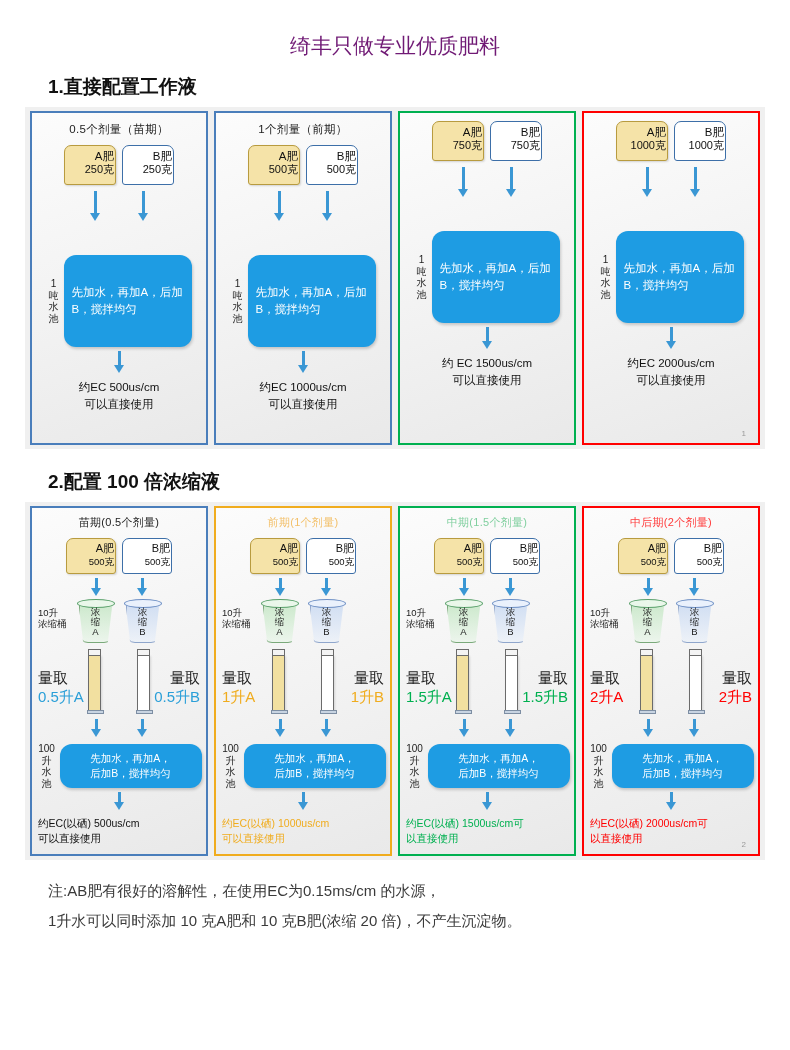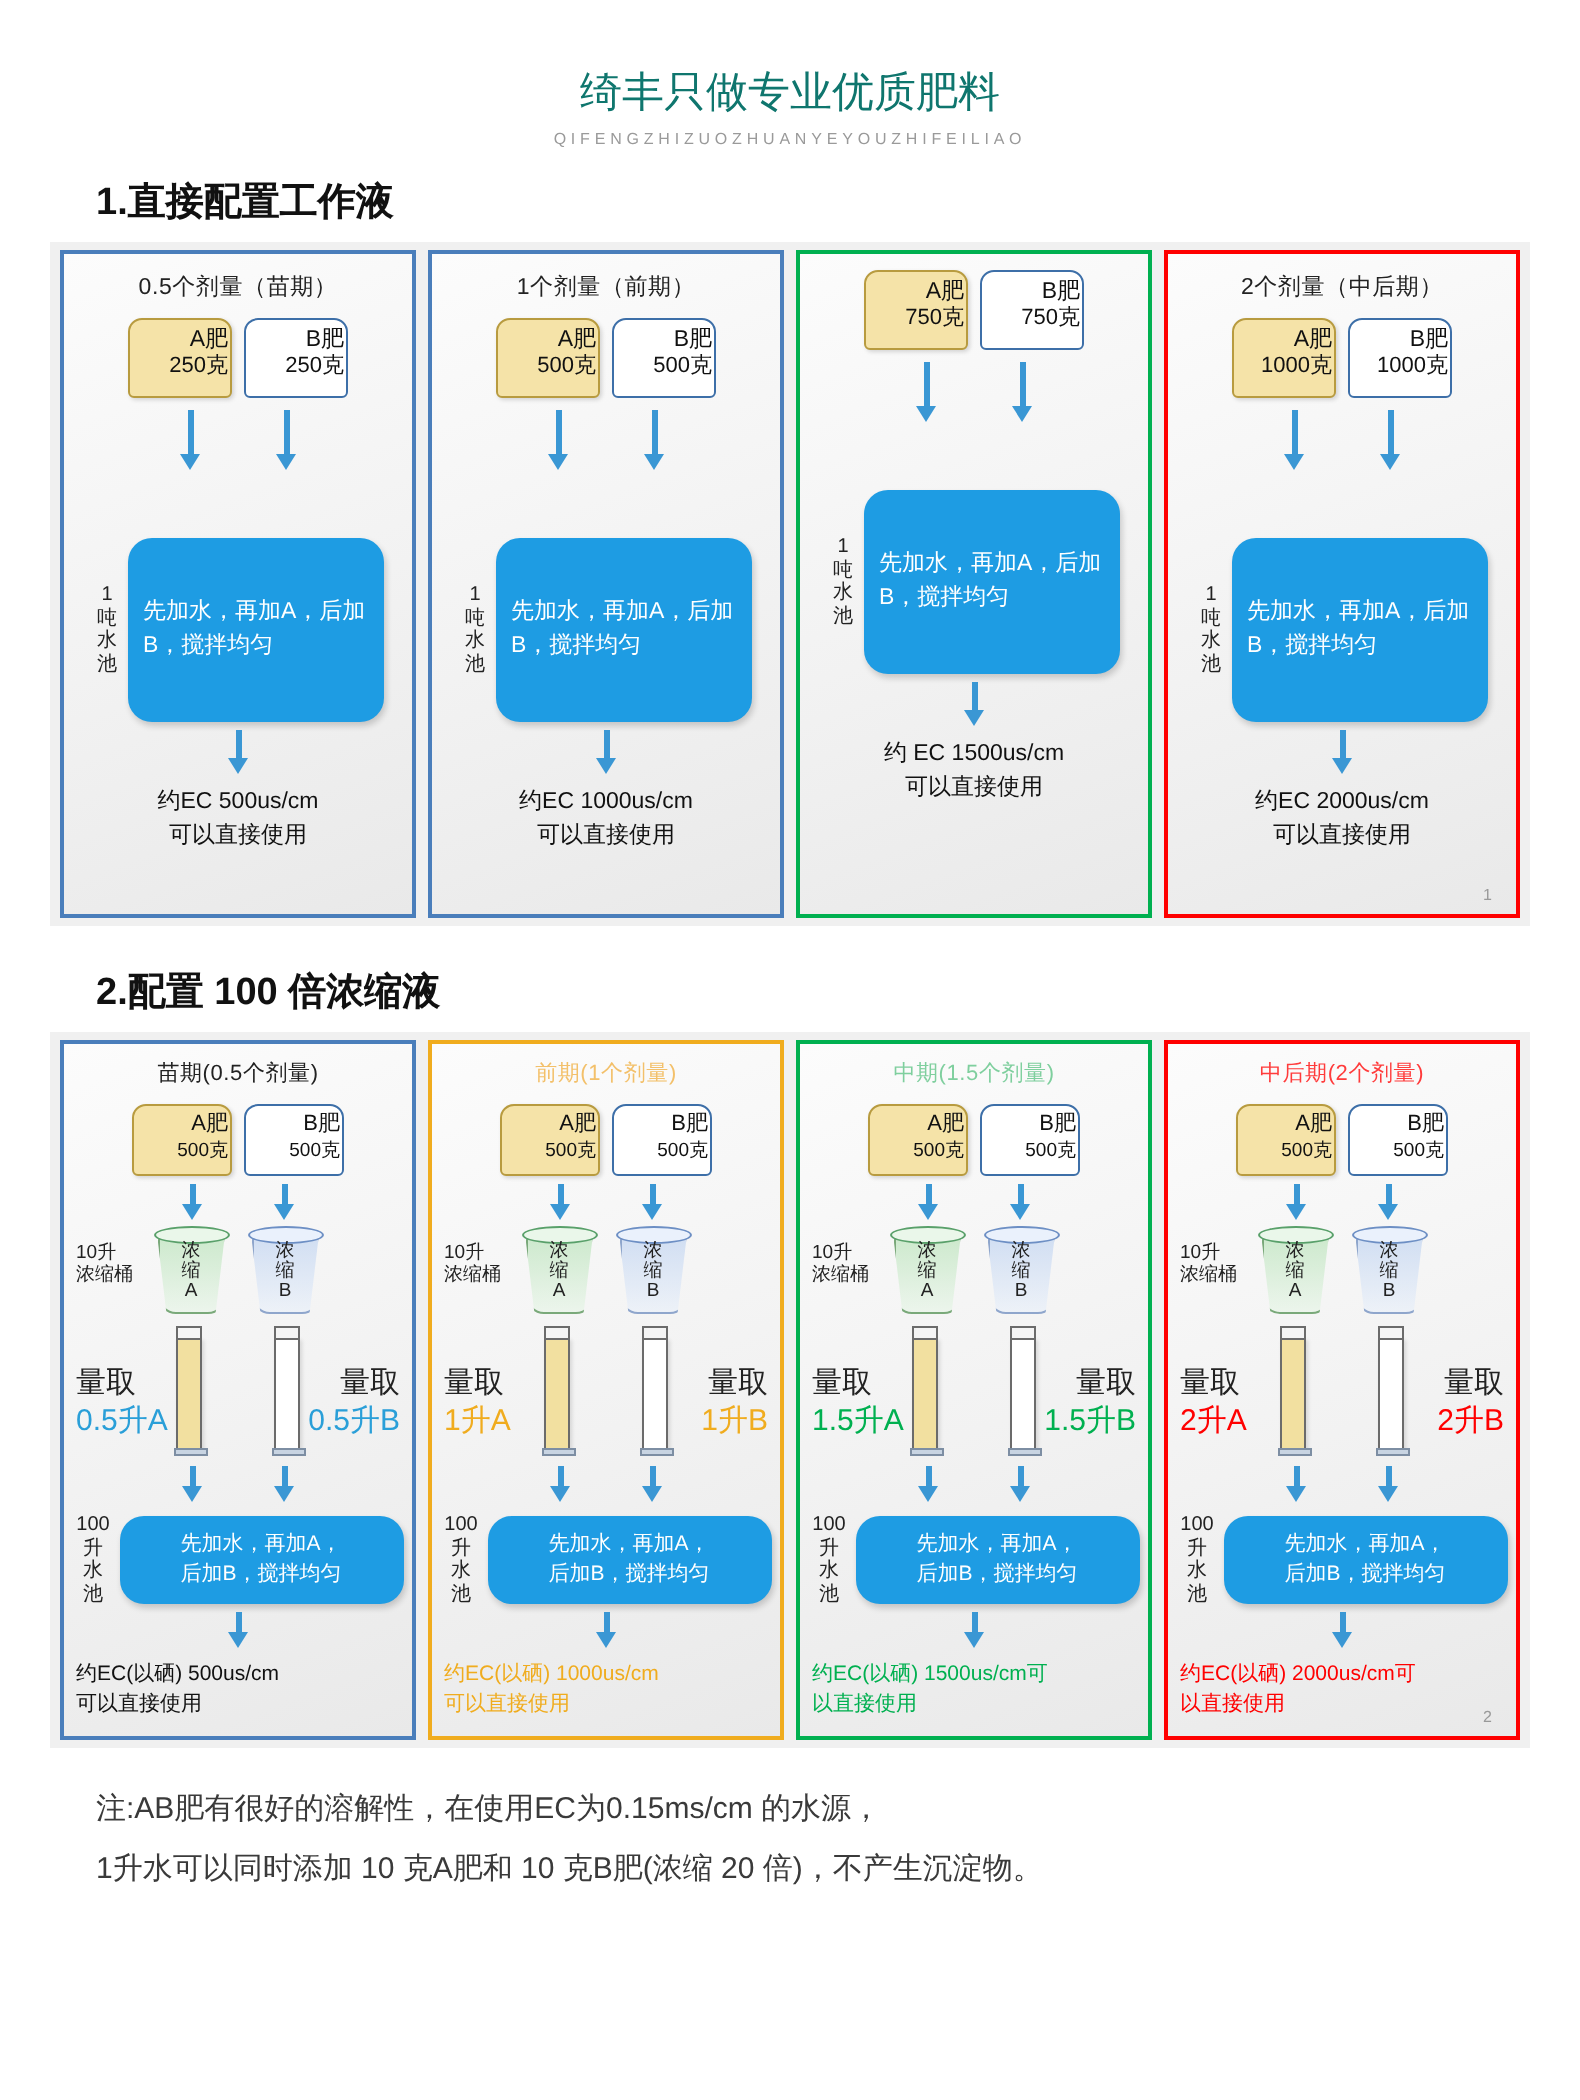--- a/index.html
+++ b/index.html
@@ -12,21 +12,21 @@
     overflow: hidden;
   }
 
   
   .page-header { text-align: center; padding-top: 22px; }
   .main-title {
     font-size: 40px; font-weight: 900; letter-spacing: 1px;
     color: #111; line-height: 1.1;
   }
   .sub-title {
-    font-size: 21px; color: #0f766e; margin-top: 10px; font-weight: 400;
+    font-size: 21px; color: #701a75; margin-top: 10px; font-weight: 400;
   }
   .pinyin {
     font-size: 8px; color: #9a9a9a; letter-spacing: 2.4px; margin-top: 5px;
   }
 
   
   .section-heading {
     font-size: 19px; font-weight: 900; color: #111;
     margin: 14px 0 7px 48px;
   }
@@ -191,21 +191,20 @@
   .footer-note {
     margin: 16px 0 0 48px;
     font-size: 15px; color: #3a3a3a; line-height: 2.0;
   }
 </style>
 </head>
 <body>
 
 <div class="page-header">
   <div class="sub-title">绮丰只做专业优质肥料</div>
-  <div class="pinyin">QIFENGZHIZUOZHUANYEYOUZHIFEILIAO</div>
 </div>
 
 <div class="section-heading">1.直接配置工作液</div>
 
 <div class="strip" id="strip1">
     <div class="panel s1" style="border-color: rgb(74, 126, 187);">
       <div class="panel-title">0.5个剂量（苗期）</div>
       <div class="fert-row">
         <div class="fert-box a">A肥<div class="amt">250克</div></div>
         <div class="fert-box b">B肥<div class="amt">250克</div></div>
@@ -296,21 +295,20 @@
       </div>
       <div style="display:flex;justify-content:center;margin-top:4px">
         <div class="arrow-wrap">
           <div class="arrow-stem" style="height:14px"></div>
           <div class="arrow-down"></div>
         </div>
       </div>
       <div class="ec-text">约 EC 1500us/cm<br>可以直接使用</div>
     </div>
     <div class="panel s1" style="border-color: rgb(255, 0, 0);">
-      <div class="panel-title">2个剂量（中后期）</div>
       <div class="fert-row">
         <div class="fert-box a">A肥<div class="amt">1000克</div></div>
         <div class="fert-box b">B肥<div class="amt">1000克</div></div>
       </div>
       <div class="arrow-row">
         <div class="arrow-wrap">
           <div class="arrow-stem" style="height:22px"></div>
           <div class="arrow-down"></div>
         </div>
         <div class="arrow-wrap">

